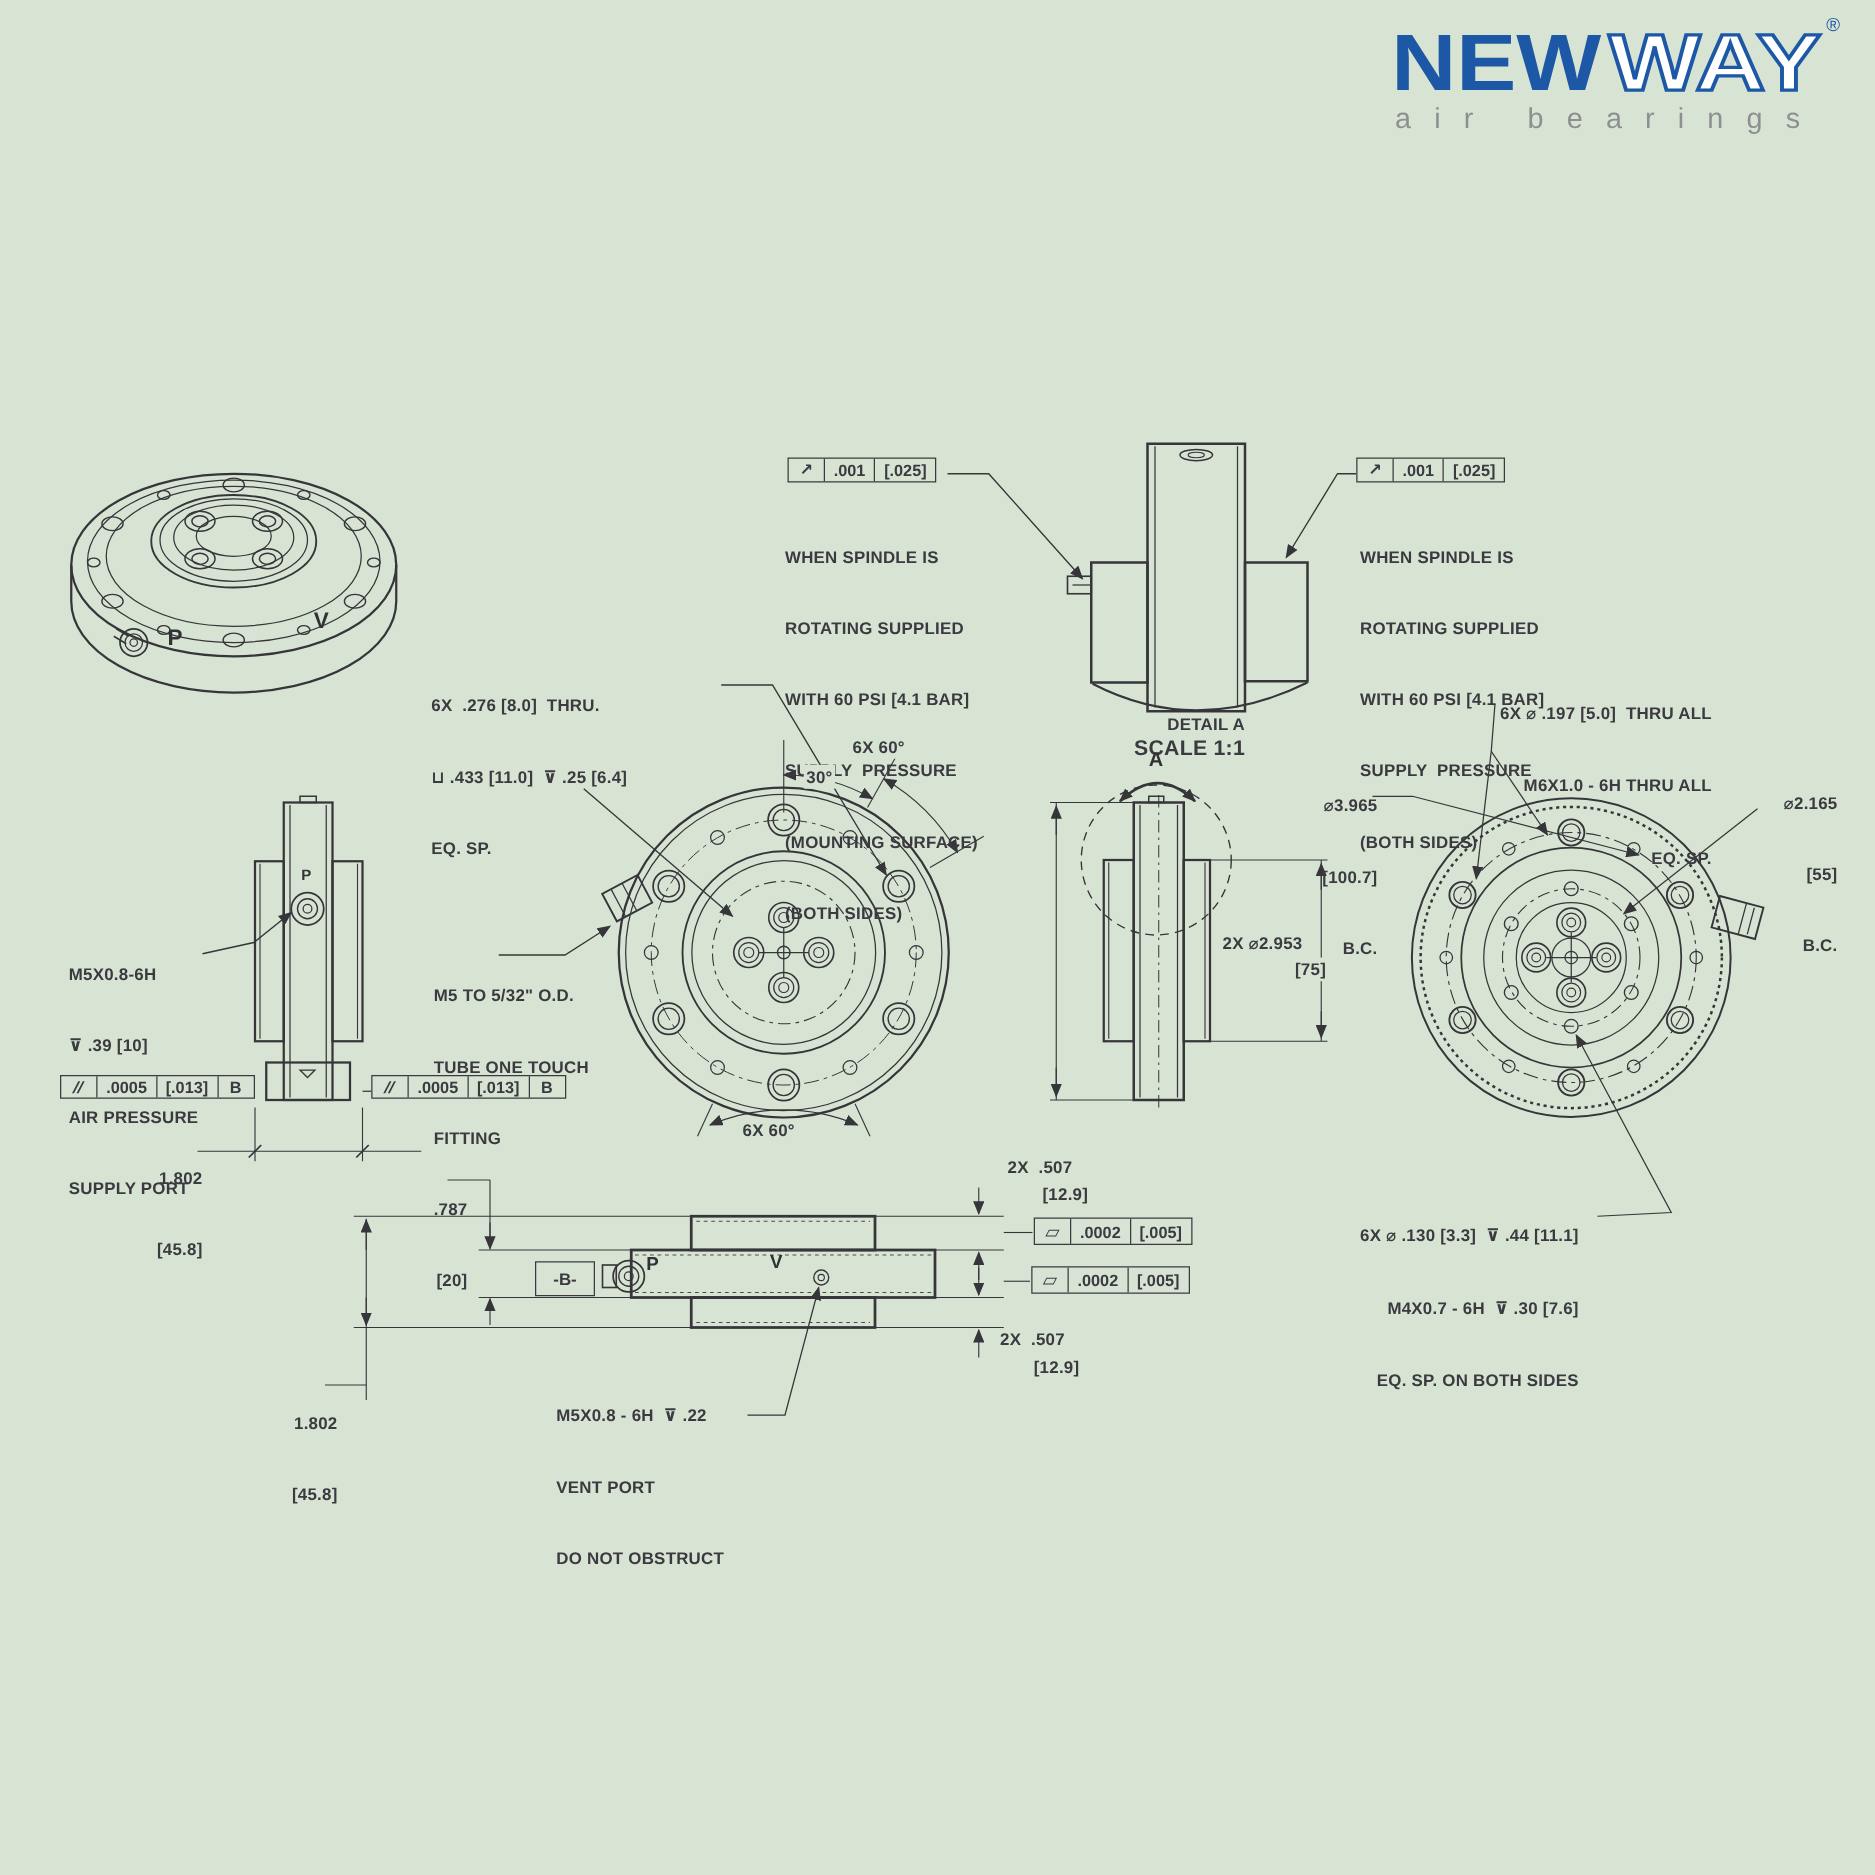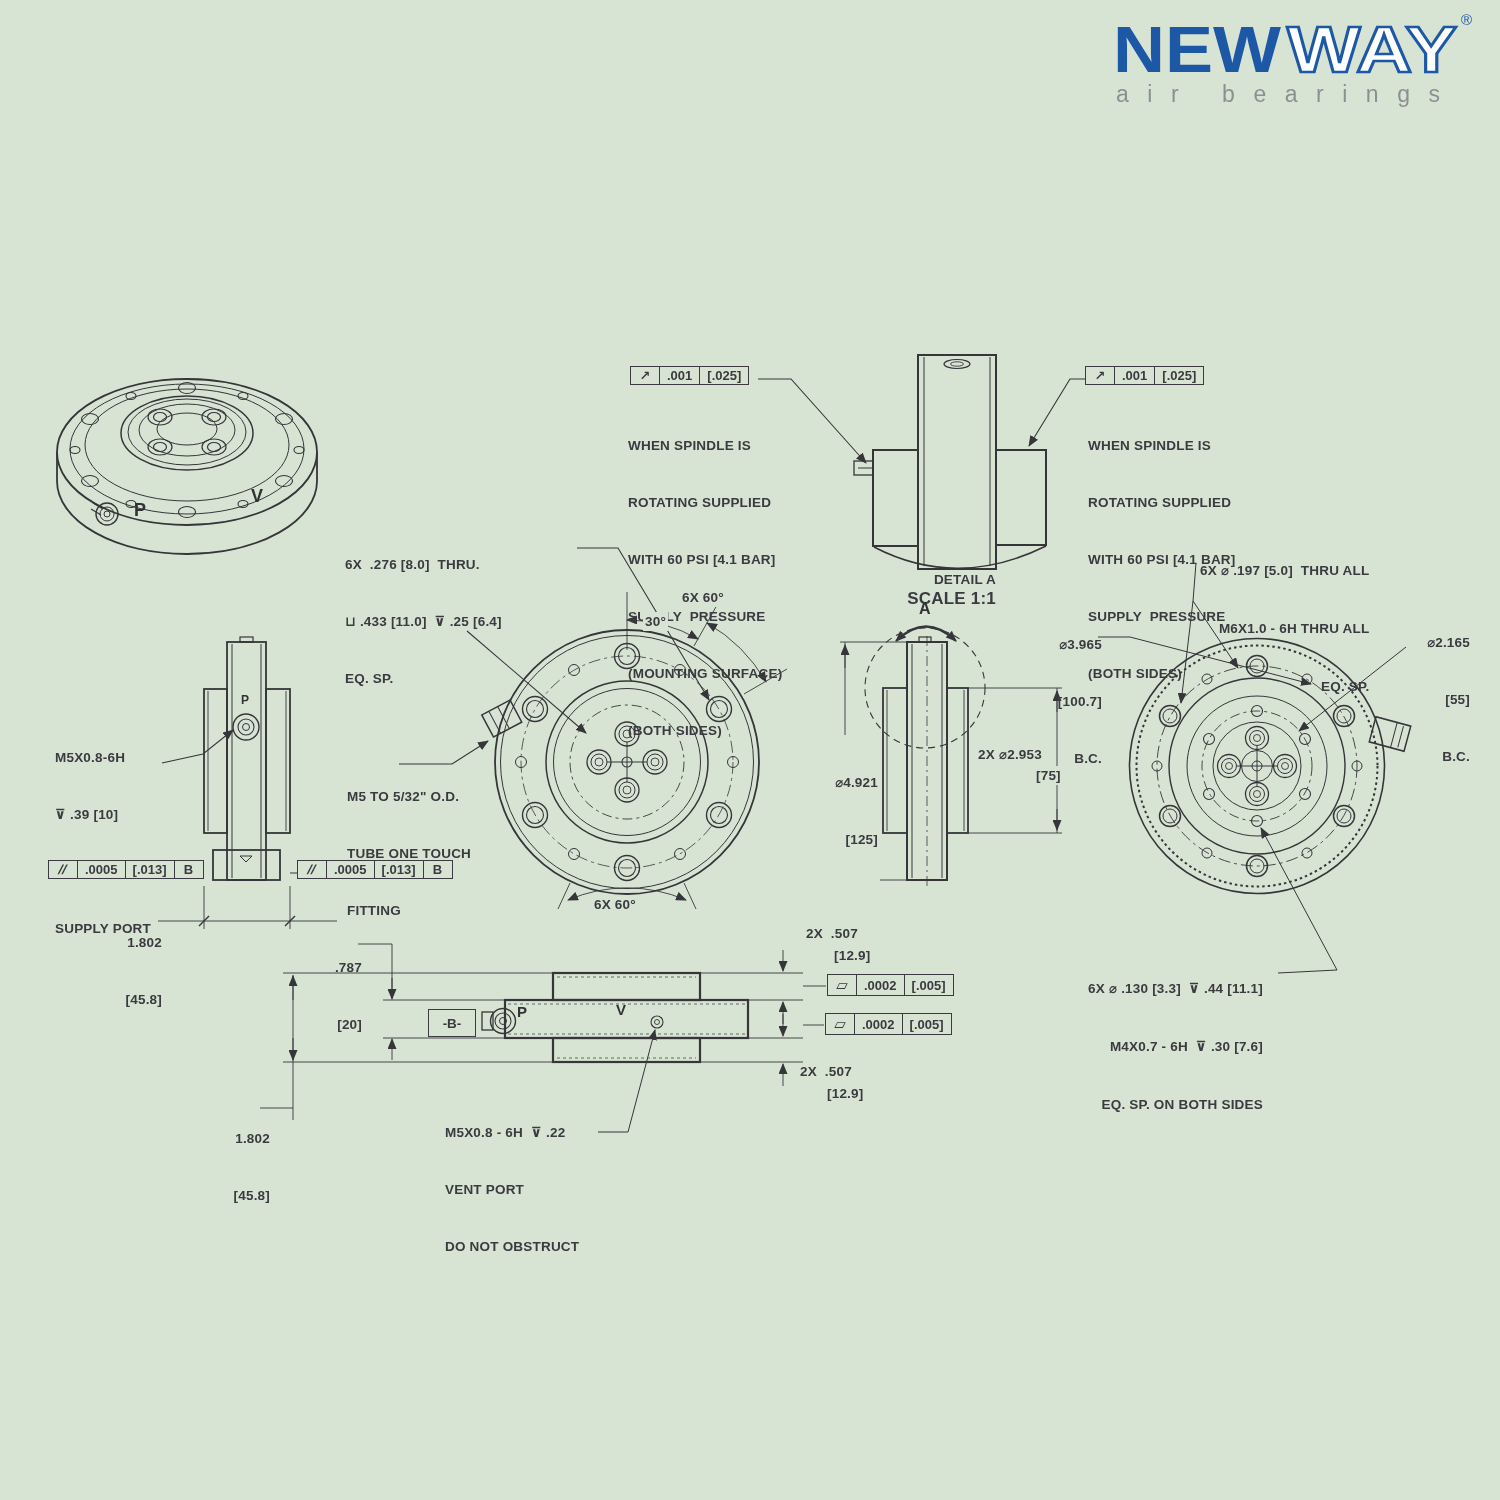--- a/index.html
+++ b/index.html
@@ -377,21 +377,21 @@
     <div class="nl">EQ. SP.</div>
   </div>
 
 
   <div class="t note" style="left:347px;top:749px">
     <div class="nl">M5 TO 5/32" O.D.</div>
     <div class="nl">TUBE ONE TOUCH</div>
     <div class="nl">FITTING</div>
   </div>
 
-  <div class="t note" style="left:55px;top:710px">
+  <div class="t note" style="left:55px;top:732px">
     <div class="nl">M5X0.8-6H</div>
     <div class="nl">⊽ .39 [10]</div>
     <div class="nl">AIR PRESSURE</div>
     <div class="nl">SUPPLY PORT</div>
   </div>
 
   <div class="fcf" style="left:48px;top:860px">
     <span class="cell">
         <span class="sym-i">//</span>
       </span>
@@ -410,24 +410,20 @@
 
   <div class="t ctr" style="left:86px;top:895px;width:76px">
     <div class="nl">1.802</div>
     <div class="nl">[45.8]</div>
   </div>
 
   <div class="t bg" style="left:643px;top:612px">30°</div>
   <div class="t bg" style="left:680px;top:588px">6X 60°</div>
   <div class="t bg" style="left:592px;top:895px">6X 60°</div>
 
-  <div class="t ctr bg" style="left:800px;top:735px;width:76px">
-    <div class="nl">⌀4.921</div>
-    <div class="nl">[125]</div>
-  </div>
   <div class="t bg" style="left:976px;top:745px">2X ⌀2.953</div>
   <div class="t bg" style="left:1034px;top:766px">[75]</div>
 
   <div class="t note lh20" style="left:1200px;top:523px">
     <div class="nl">6X ⌀ .197 [5.0]  THRU ALL</div>
     <div class="nl">M6X1.0 - 6H THRU ALL</div>
     <div class="nl">EQ. SP.</div>
   </div>
   <div class="t ctr" style="left:1036px;top:597px;width:66px">
     <div class="nl">⌀3.965</div>
@@ -455,21 +451,21 @@
   </div>
   <div class="fcf" style="left:825px;top:1013px">
     <span class="cell sym-f">▱</span>
     <span class="cell">.0002</span>
     <span class="cell">[.005]</span>
   </div>
 
   <div class="t" style="left:800px;top:1062px">2X  .507</div>
   <div class="t" style="left:827px;top:1084px">[12.9]</div>
 
-  <div class="t ctr" style="left:304px;top:920px;width:58px">
+  <div class="t ctr" style="left:316px;top:920px;width:58px">
     <div class="nl">.787</div>
     <div class="nl">[20]</div>
   </div>
   <div class="t ctr" style="left:200px;top:1091px;width:70px">
     <div class="nl">1.802</div>
     <div class="nl">[45.8]</div>
   </div>
 
   <div class="t note" style="left:445px;top:1085px">
     <div class="nl">M5X0.8 - 6H  ⊽ .22</div>

